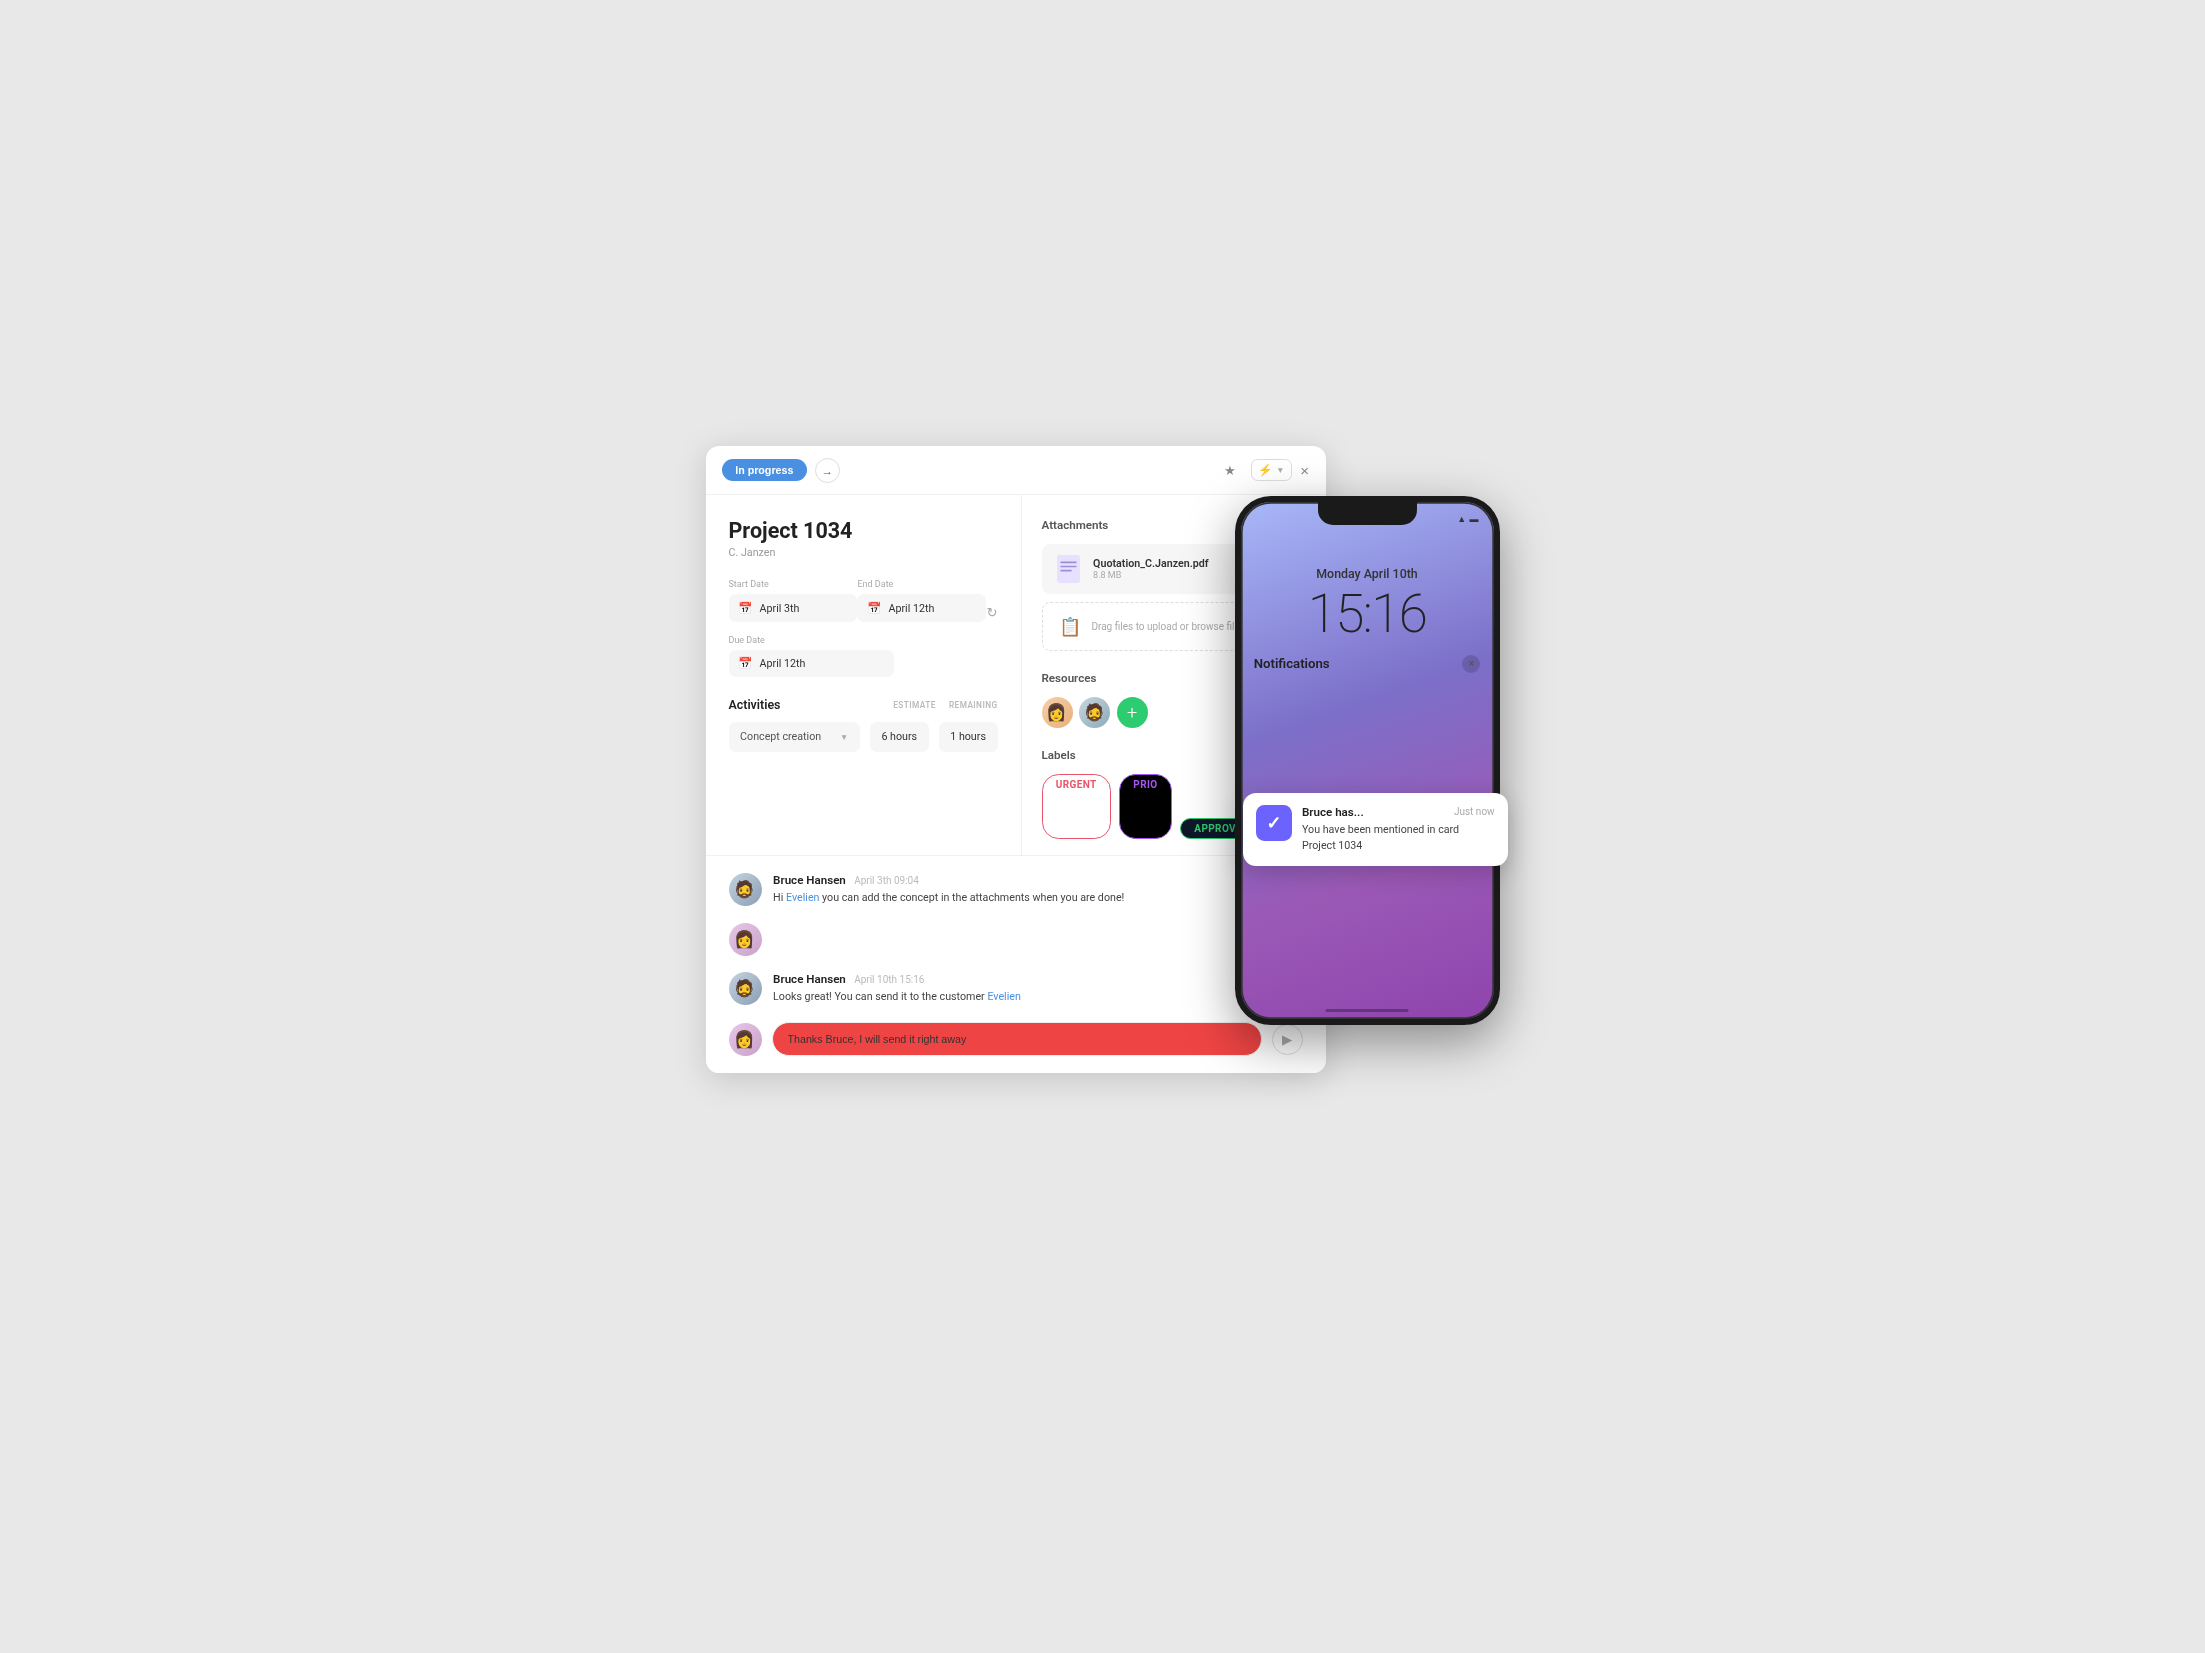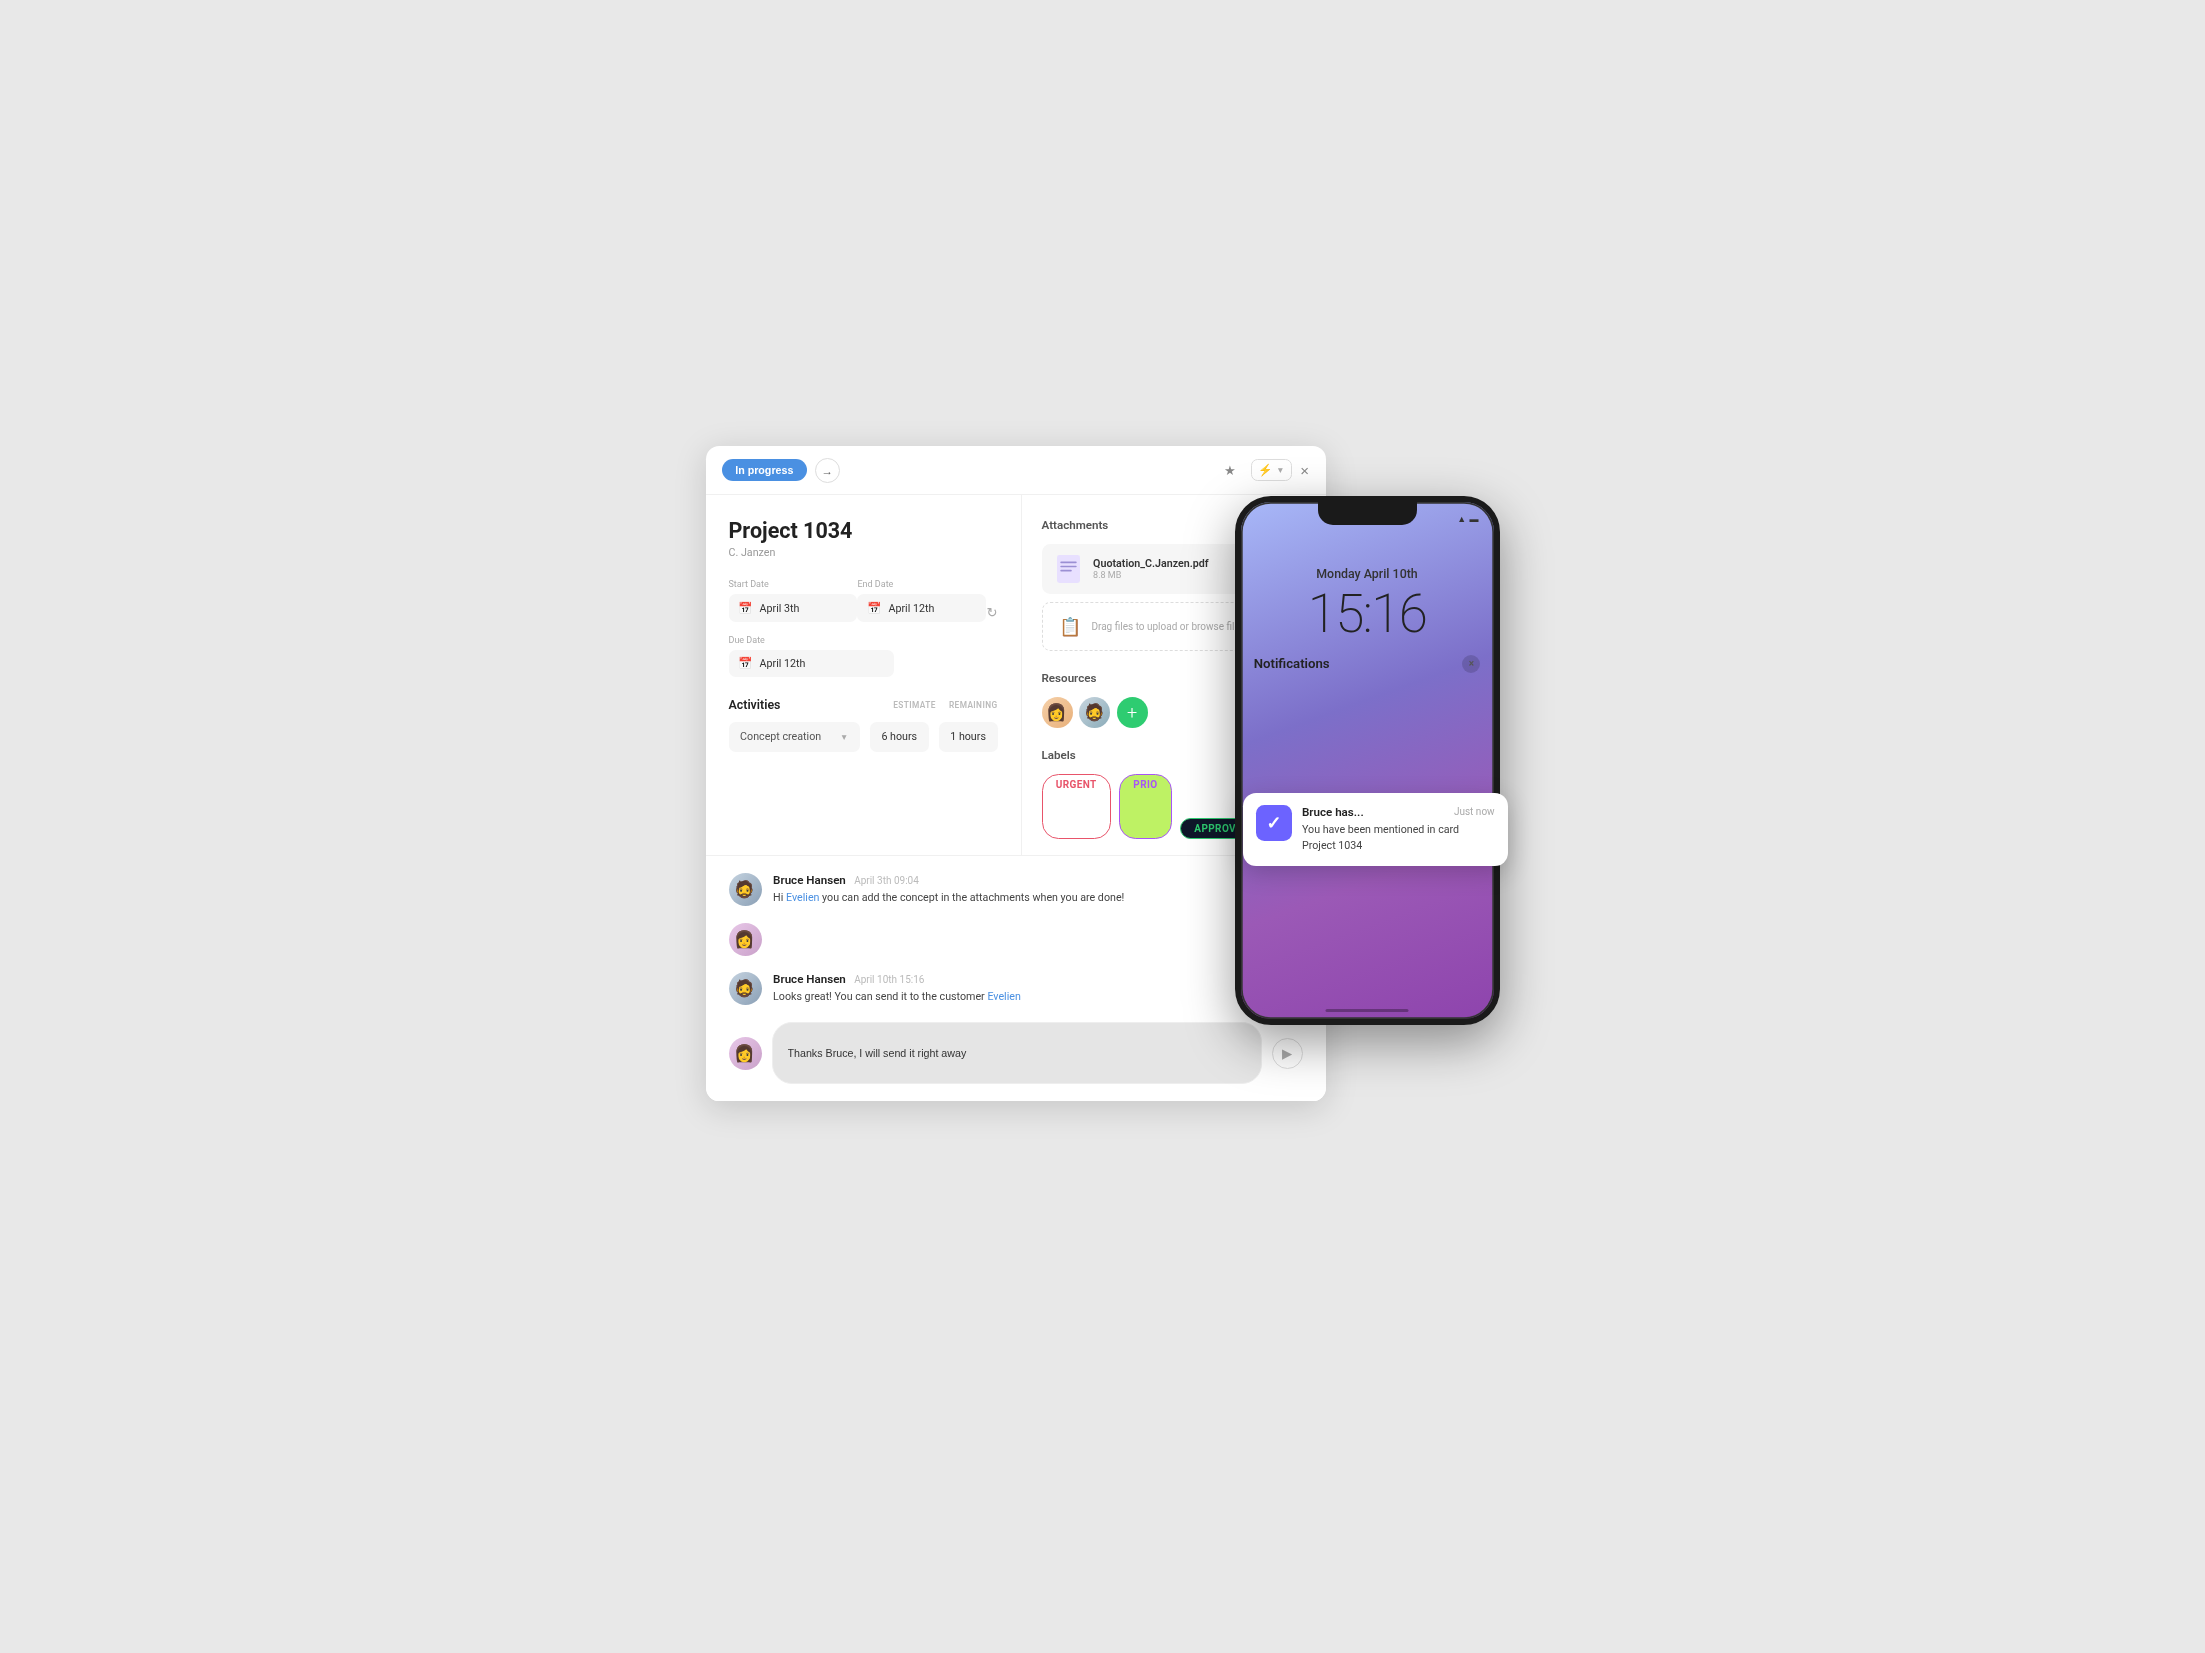--- a/index.html
+++ b/index.html
@@ -291,21 +291,21 @@
       border: 1.7px solid transparent;
     }
     .label-urgent {
       color: #e8546a;
       border-color: #e8546a;
       background: #fff;
     }
     .label-prio {
       color: #a855f7;
       border-color: #a855f7;
-      background: #bef264;
+      background: #000000;
     }
     .label-approved {
       color: #2ecc71;
       border-color: #2ecc71;
       background: #0f172a;
       margin-top: 44px;
     }
 
     
     .comments-section {
@@ -361,25 +361,25 @@
     .comment-input-row {
       display: flex;
       align-items: center;
       gap: 10px;
       margin-top: 6.6px;
     }
     .comment-input {
       flex: 1;
       border: 0.8px solid #eee;
       border-radius: 20px;
-      padding: 24px 15px;
+      padding: 10px 15px;
       font-size: 10.7px;
       color: #333;
       outline: none;
-      background: #e5e5e5;
+      background: #ef4444;
     }
     .comment-send-btn {
       width: 31px; height: 31px;
       border-radius: 50%;
       border: 0.8px solid #ddd;
       background: #fff;
       display: flex; align-items: center; justify-content: center;
       cursor: pointer;
       color: #aaa;
       font-size: 13.2px;

